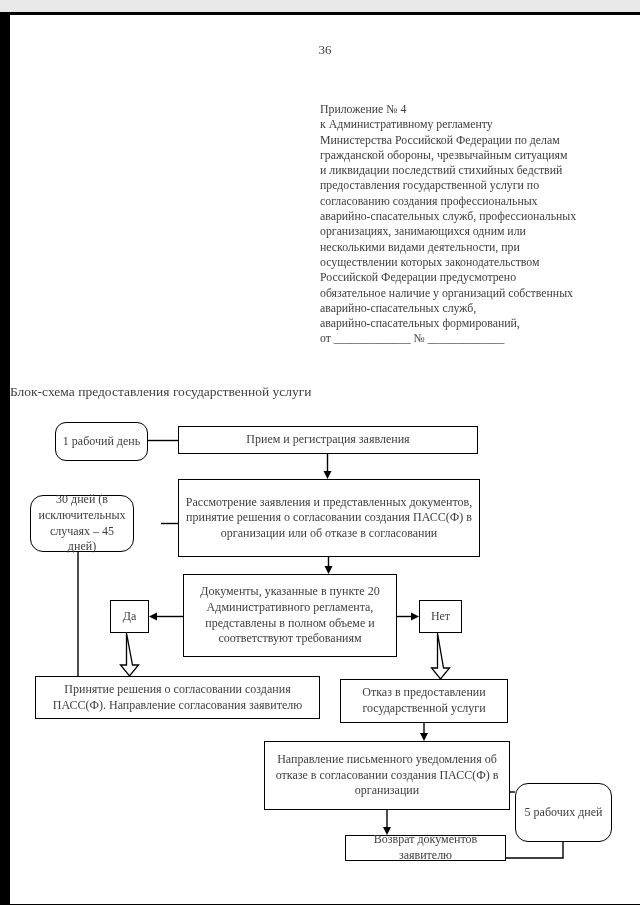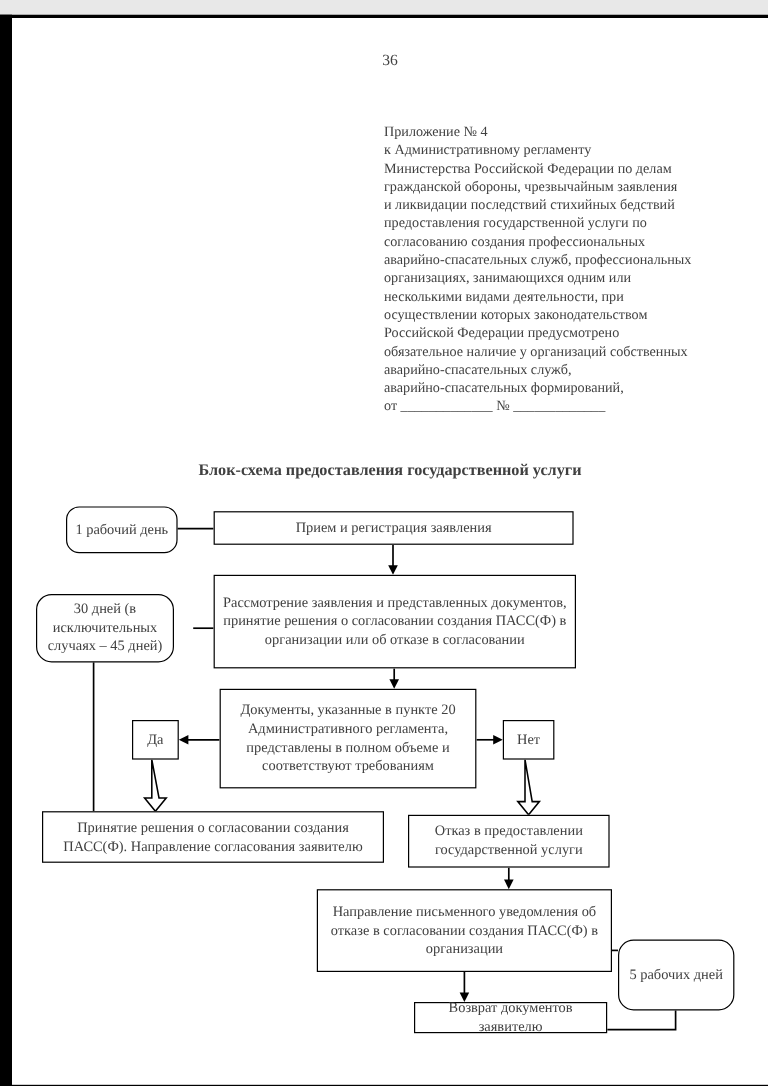--- a/index.html
+++ b/index.html
@@ -11,36 +11,36 @@
   }
   .edge-left   { position:absolute; left:0; top:0; width:10px; height:905px; background:#000; }
   .edge-top    { position:absolute; left:0; top:0; width:640px; height:3px; background:#000; }
   .edge-bottom { position:absolute; left:0; top:892px; width:640px; height:13px; background:#000; }
 
   .page-number { position:absolute; left:10px; right:0; top:30px; text-align:center; font-size:13px; }
 
   .annex { position:absolute; left:320px; top:90px; width:312px; font-size:11.8px; line-height:15.3px; }
   .annex-line { white-space:nowrap; }
 
-  .doc-title { position:absolute; left:10px; right:0; top:372px; text-align:center; font-weight:bold; font-size:13.5px; }
+  .doc-title { position:absolute; left:10px; right:0; top:372px; font-weight:normal; font-size:13.5px; }
 
   .connectors { position:absolute; left:0; top:0; pointer-events:none; }
   .connectors line, .connectors polyline { stroke:#000; stroke-width:1.4; }
   .connectors polygon { fill:#000; }
   .connectors .hollow { fill:#fff; stroke:#000; stroke-width:1.3; }
 
   .node {
     position:absolute; border:1.5px solid #000; background:#fff;
     display:flex; align-items:center; justify-content:center;
     text-align:center; font-size:12px; line-height:1.3; padding:2px 4px;
   }
   .n-term1    { left:55px;  top:410px; width:93px;  height:39px; border-radius:11px; }
   .n-reception{ left:178px; top:414px; width:300px; height:28px; }
   .n-review   { left:178px; top:467px; width:302px; height:78px; }
-  .n-term30   { left:30px;  top:483px; width:115px; height:57px; border-radius:13px; }
+  .n-term30   { left:30px;  top:483px; width:104px; height:57px; border-radius:13px; }
   .n-check    { left:183px; top:562px; width:214px; height:83px; padding:2px 10px; }
   .n-yes      { left:110px; top:588px; width:39px;  height:33px;text-align:center; }
   .n-no       { left:419px; top:588px; width:43px;  height:33px; }
   .n-approval { left:35px;  top:664px; width:285px; height:43px; }
   .n-refusal  { left:340px; top:667px; width:168px; height:44px; }
   .n-notice   { left:264px; top:729px; width:246px; height:69px; }
   .n-term5    { left:515px; top:771px; width:97px;  height:59px; border-radius:13px; }
   .n-return   { left:345px; top:823px; width:161px; height:26px; }
 </style>
 </head>
@@ -51,21 +51,21 @@
   <div class="edge-left"></div>
   <div class="edge-top"></div>
   <div class="edge-bottom"></div>
 
   <div class="page-number">36</div>
 
   <div class="annex">
     <div class="annex-line">Приложение № 4</div>
     <div class="annex-line">к Административному регламенту</div>
     <div class="annex-line">Министерства Российской Федерации по делам</div>
-    <div class="annex-line">гражданской обороны, чрезвычайным заявления</div>
+    <div class="annex-line">гражданской обороны, чрезвычайным ситуациям</div>
     <div class="annex-line">и ликвидации последствий стихийных бедствий</div>
     <div class="annex-line">предоставления государственной услуги по</div>
     <div class="annex-line">согласованию создания профессиональных</div>
     <div class="annex-line">аварийно-спасательных служб, профессиональных</div>
     <div class="annex-line">организациях, занимающихся одним или</div>
     <div class="annex-line">несколькими видами деятельности, при</div>
     <div class="annex-line">осуществлении которых законодательством</div>
     <div class="annex-line">Российской Федерации предусмотрено</div>
     <div class="annex-line">обязательное наличие у организаций собственных</div>
     <div class="annex-line">аварийно-спасательных служб,</div>

